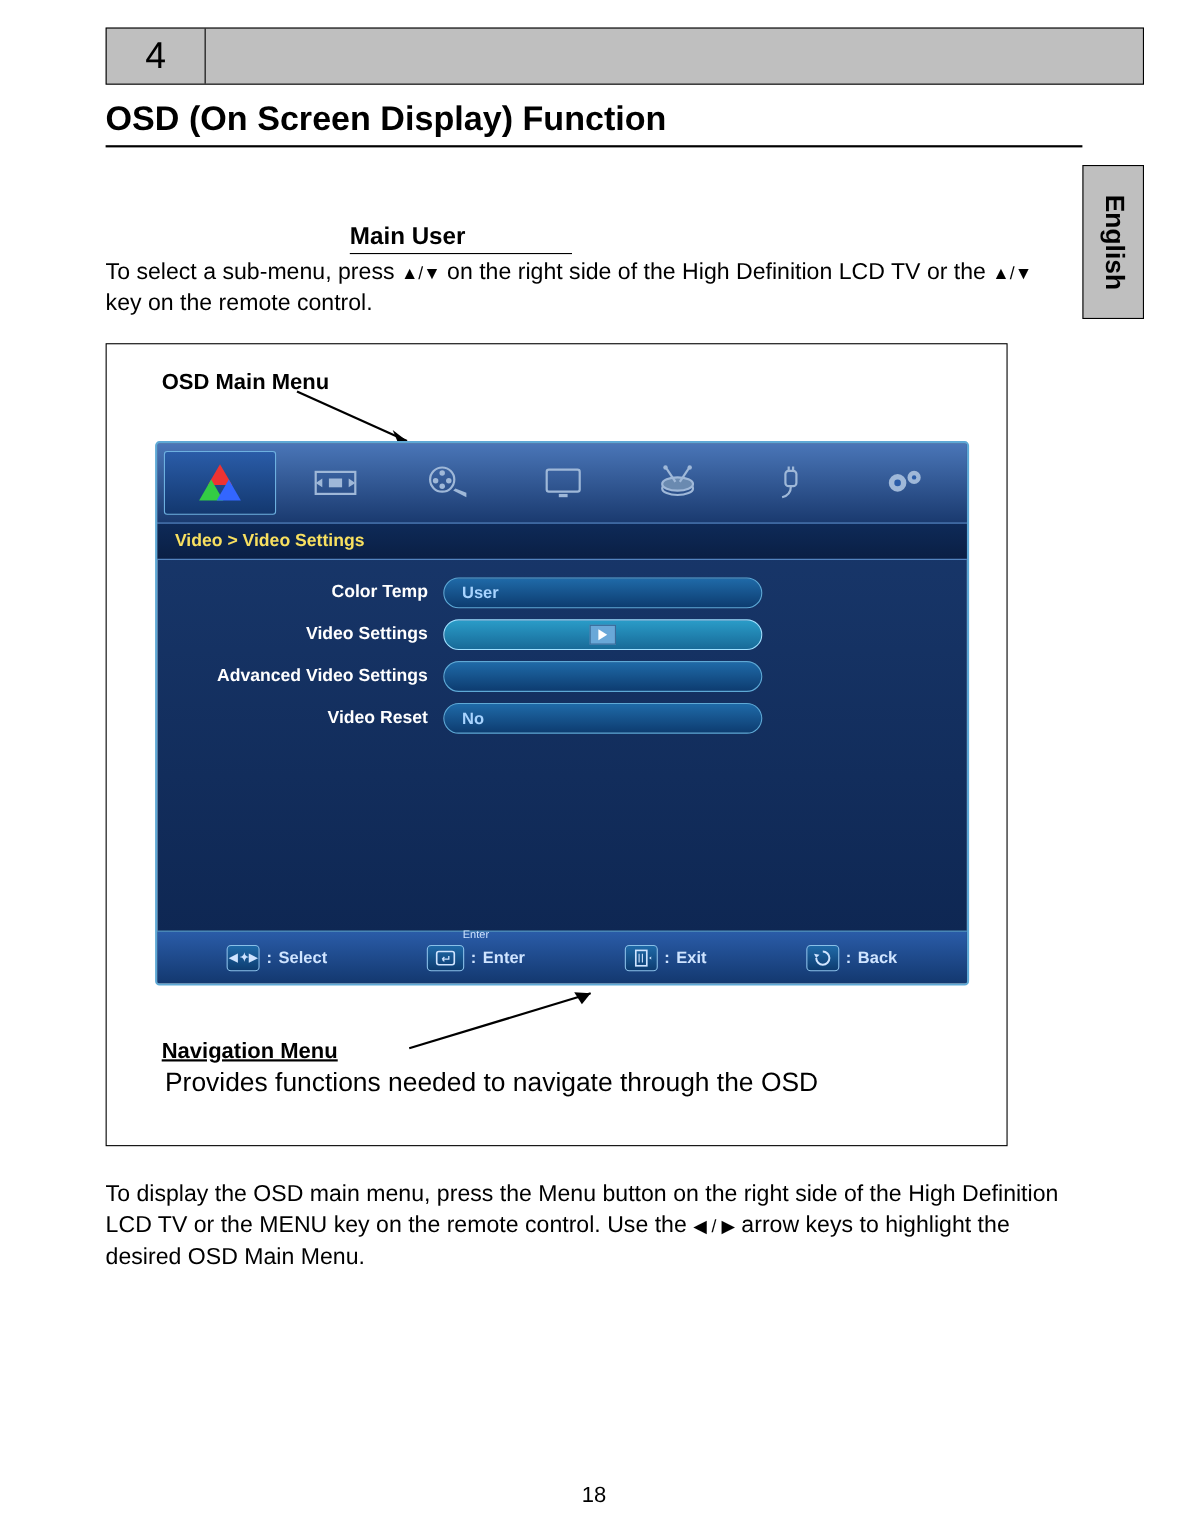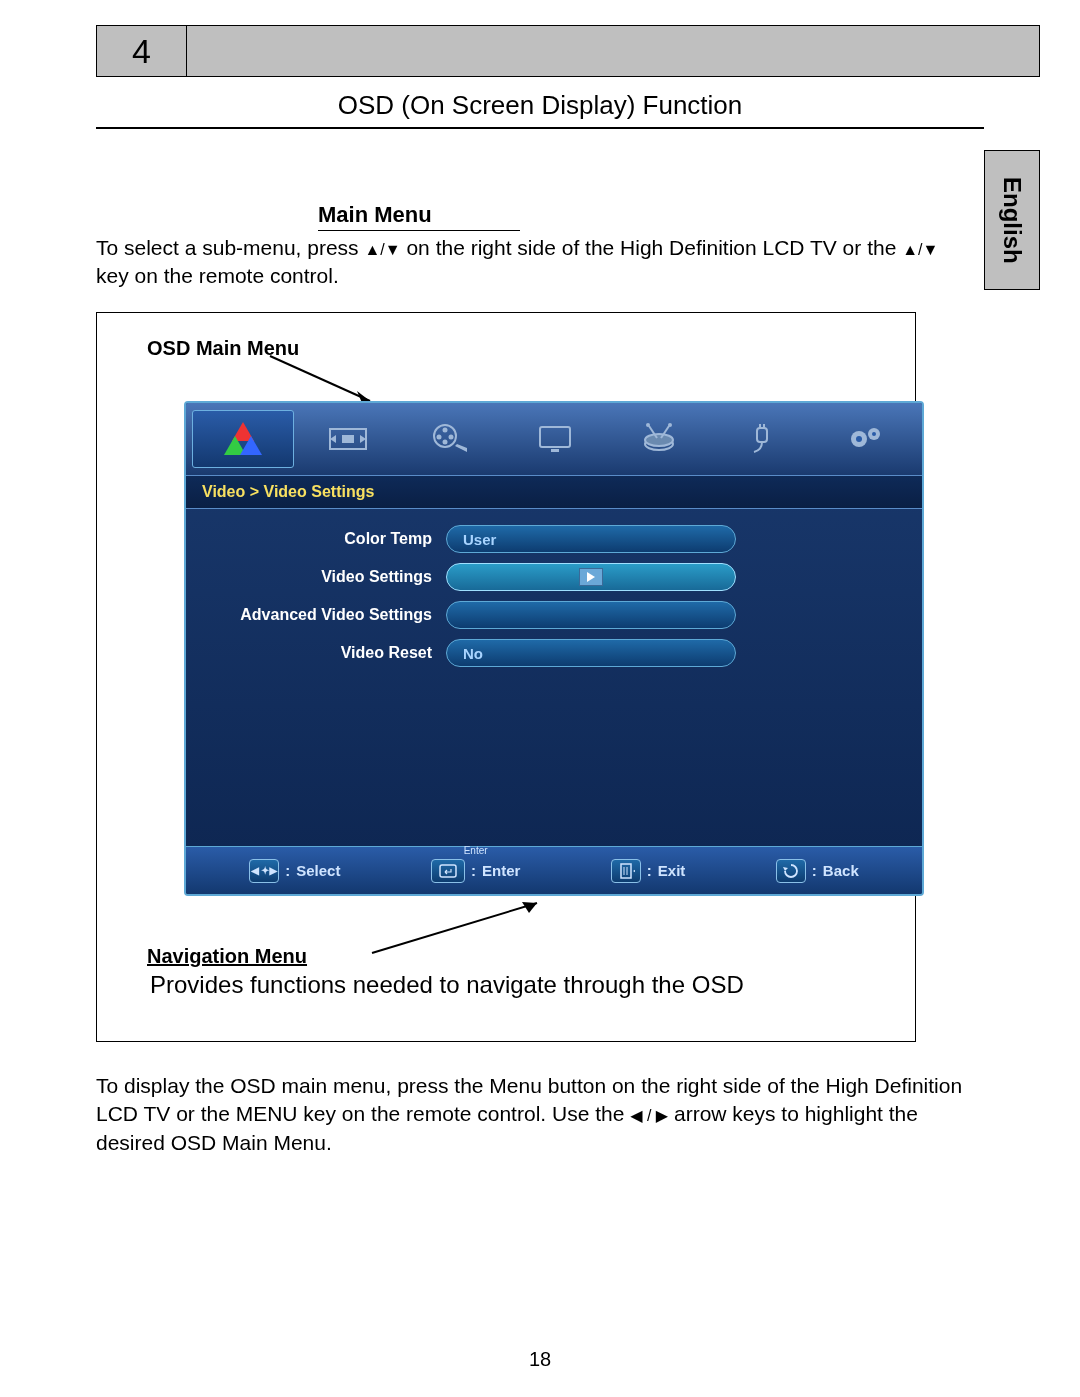--- a/index.html
+++ b/index.html
@@ -32,25 +32,24 @@
     flex: 1;
     display: flex;
     align-items: center;
     padding-left: 12px;
     font-size: 28px;
   }
   .section-title {
     position: absolute;
     top: 90px;
     left: 96px; right: 96px;
-    font-size: 26px;
-    font-weight: normal;
+    font-size: 31px;
+    font-weight: bold;
     padding-bottom: 6px;
     border-bottom: 2px solid #000;
-    text-align: center;
   }
   .lang-tab {
     position: absolute;
     top: 150px; right: 40px;
     width: 56px; height: 140px;
     background: #bfbfbf;
     border: 1px solid #000;
     display: flex;
     align-items: center;
     justify-content: center;
@@ -95,21 +94,20 @@
   }
   .osd-panel {
     position: absolute;
     top: 88px; left: 44px;
     width: 740px; height: 495px;
     border: 2px solid #5ea9d6;
     background: linear-gradient(#1a3a6f, #0d2550);
     border-radius: 4px;
     overflow: hidden;
     font-family: Arial, sans-serif;
-    margin-left: 43px;
   }
   .tab-row {
     height: 72px;
     background: linear-gradient(#4a76b8, #1a3a6f);
     display: flex;
     align-items: center;
     padding: 0 6px;
     gap: 4px;
   }
   .tab-icon {
@@ -246,21 +244,21 @@
 <div class="header-bar">
   <div class="chapter-num">4</div>
 </div>
 
 <div class="section-title">OSD (On Screen Display) Function</div>
 
 <div class="lang-tab">
   <span>English</span>
 </div>
 
-<div class="sub-heading">Main Menu</div>
+<div class="sub-heading">Main User</div>
 
 <div class="intro-text">
   <span>To select a sub-menu, press </span>
   <span class="tri">▲/▼</span>
   <span> on the right side of the High Definition LCD TV or the </span>
   <span class="tri">▲/▼</span>
   <span> key on the remote control.</span>
 </div>
 
 <div class="figure-box">

